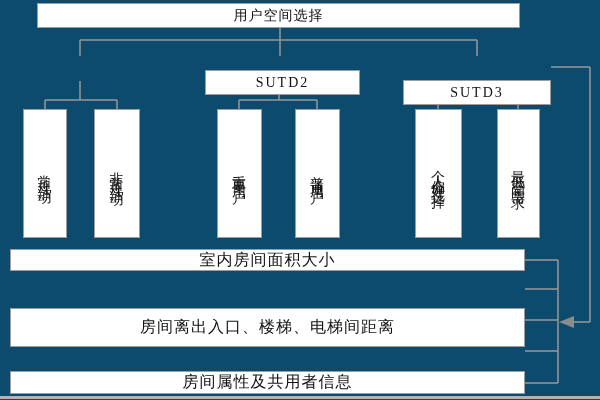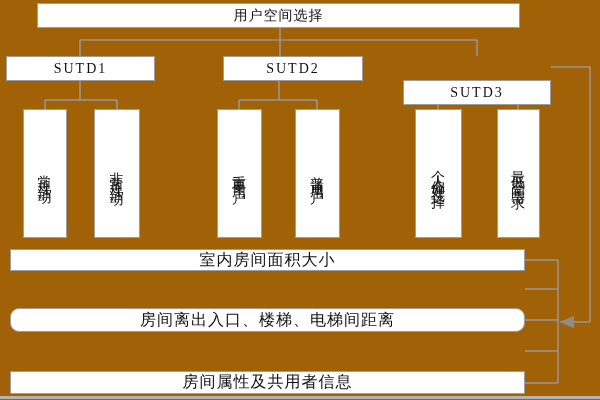--- a/index.html
+++ b/index.html
@@ -1,20 +1,20 @@
 <!DOCTYPE html>
 <html><head>
 <meta charset="utf-8">
 <style>
   html, body { margin: 0; padding: 0; background: #ffffff; }
   .stage {
     position: relative;
     width: 600px;
     height: 400px;
-    background: #a16207;
+    background: #0c4a6e;
     font-family: "DejaVu Sans", sans-serif;
     color: #111111;
     overflow: hidden;
   }
   .lines {
     position: absolute;
     left: 0; top: 0;
     width: 600px; height: 400px;
     pointer-events: none;
   }
@@ -31,21 +31,21 @@
   .root-box {
     left: 37px; top: 3px; width: 483px; height: 25px;
     font-size: 14px; letter-spacing: 1px;
   }
   .group-box {
     top: 56px; height: 25px;
     font-family: "Liberation Serif", serif;
     font-size: 14px; letter-spacing: 2px;
   }
   .g1 { left: 6px;   width: 149px; }
-  .g2 { left: 223px; width: 140px; }
+  .g2 { left: 205px; width: 155px; margin-top: 14px; }
   .g3 { left: 403px; width: 148px; margin-top: 24px; }
   .child-box {
     top: 109px; height: 129px;
     font-size: 14px;
     writing-mode: vertical-rl;
     text-orientation: upright;
     letter-spacing: 5px;
     line-height: 1;
   }
   .cA { left: 23px;  width: 44px; }
@@ -53,21 +53,21 @@
   .cC { left: 217px; width: 45px; }
   .cD { left: 295px; width: 45px; }
   .cE { left: 415px; width: 47px; }
   .cF { left: 497px; width: 43px; }
   .bar {
     left: 10px; width: 515px;
     font-size: 16px; letter-spacing: 1px;
   }
   .b1 { top: 249px; height: 22px; }
   .b2 { top: 278px; height: 22px; }
-  .b3 { top: 308px; height: 24px; border-radius: 9px; }
+  .b3 { top: 308px; height: 39px; }
   .b4 { top: 340px; height: 22px; }
   .b5 { top: 371px; height: 23px; }
   .bottom-strip {
     position: absolute;
     left: 0; top: 396px;
     width: 600px; height: 3px;
     background: #b3b3b3;
   }
 </style>
 </head>
@@ -110,23 +110,20 @@
       <path d="M590 67 V322"></path>
       <path d="M590 322 H573"></path>
     </g>
     <polygon points="559,322 574,316 574,328" fill="#8c8c8c"></polygon>
   </svg>
 
   <div class="box root-box">
     <span>用户空间选择</span>
   </div>
 
-  <div class="box group-box g1">
-    <span>SUTD1</span>
-  </div>
   <div class="box group-box g2">
     <span>SUTD2</span>
   </div>
   <div class="box group-box g3">
     <span>SUTD3</span>
   </div>
 
   <div class="box child-box cA">
     <span>常规活动</span>
   </div>

